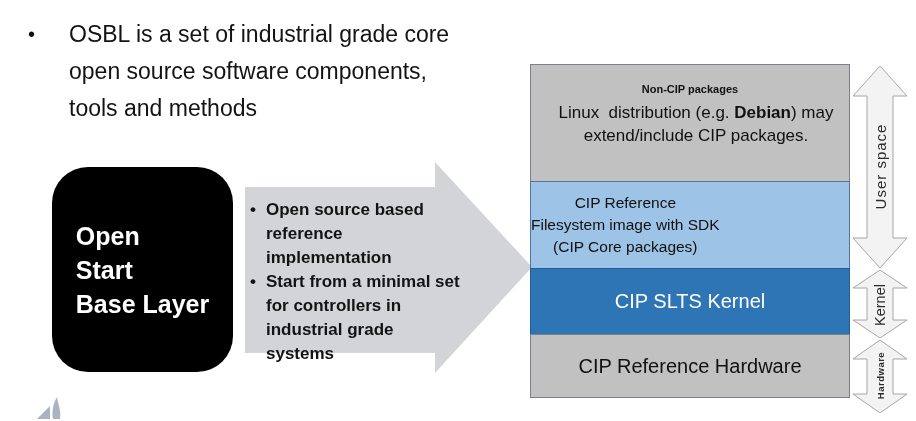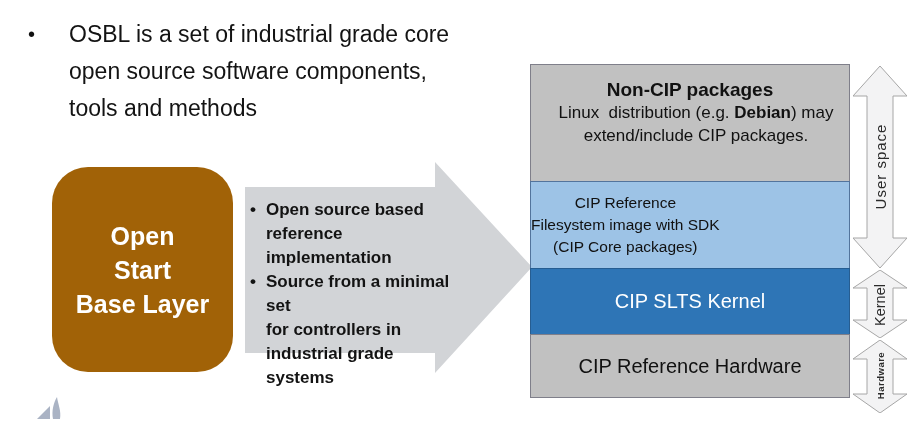--- a/index.html
+++ b/index.html
@@ -7,36 +7,36 @@
     position:relative;width:916px;height:421px;background:#ffffff;
     overflow:hidden;font-family:"Liberation Sans",sans-serif;color:#111;
   }
   
   .topbullet{position:absolute;left:28px;top:16px;width:470px;display:flex;}
   .topbullet .dot{font-size:20px;line-height:37px;margin-right:10px;}
   .topbullet .lines{font-size:23px;line-height:37px;font-weight:normal;color:#131313;margin-left:24px;}
   
   .osbl{
     position:absolute;left:52px;top:167px;width:181px;height:205px;
-    background:#a16207;border-radius:36px;display:flex;align-items:center;justify-content:center;
-    text-align:center;color:#fff;font-weight:bold;font-size:25px;line-height:34px;
+    background:#000000;border-radius:36px;display:flex;align-items:center;justify-content:center;
+    color:#fff;font-weight:bold;font-size:25px;line-height:34px;
   }
   
   .bigarrow-svg{position:absolute;left:245px;top:162px;width:287px;height:211px;z-index:1;}
   .arrow-text{position:absolute;left:250px;top:198px;width:210px;z-index:2;}
   .arrow-bullet{display:flex;font-weight:bold;font-size:17px;line-height:24px;color:#131313;}
   .arrow-bullet .dot{width:16px;flex:0 0 16px;}
   
   .stack{position:absolute;left:530px;top:64px;width:320px;z-index:3;}
   .layer{box-sizing:border-box;width:320px;text-align:center;margin-top:-1px;}
   .layer.l1{height:118px;background:#c1c1c1;border:1px solid #7f7f8a;padding-top:13px;margin-top:0;}
   .layer.l2{height:88px;background:#9dc3e6;border:1px solid #53749c;display:flex;align-items:center;justify-content:flex-start;}
   .layer.l3{height:67px;background:#2e75b6;border:1px solid #265d91;display:flex;align-items:center;justify-content:center;}
   .layer.l4{height:64px;background:#c1c1c1;border:1px solid #7f7f8a;display:flex;align-items:center;justify-content:center;}
-  .l1 .title{font-size:19px;font-weight:bold;line-height:23px;}
+  .l1 .title{font-size:11px;font-weight:bold;line-height:23px;}
   .l1 .desc{font-size:17px;line-height:23px;white-space:pre-wrap;padding-left:12px;}
   .l2 .txt{font-size:15.5px;line-height:22px;color:#111;}
   .l3 .txt{font-size:20px;color:#ffffff;}
   .l4 .txt{font-size:20px;color:#111;}
   
   .varrow{position:absolute;z-index:2;}
   .vlabel{
     position:absolute;z-index:4;color:#2b2b2b;
     transform:rotate(-90deg);transform-origin:center center;white-space:nowrap;
   }
@@ -81,21 +81,21 @@
       <span class="dot">•</span>
       <div>
         <div>Open source based</div>
         <div>reference</div>
         <div>implementation</div>
       </div>
     </div>
     <div class="arrow-bullet">
       <span class="dot">•</span>
       <div>
-        <div>Source from a minimal set</div>
+        <div>Start from a minimal set</div>
         <div>for controllers in</div>
         <div>industrial grade systems</div>
       </div>
     </div>
   </div>
 
   <div class="stack">
     <div class="layer l1">
       <div class="title">Non-CIP packages</div>
       <div class="desc"><span>Linux  distribution (e.g. </span><b>Debian</b><span>) may</span></div>

